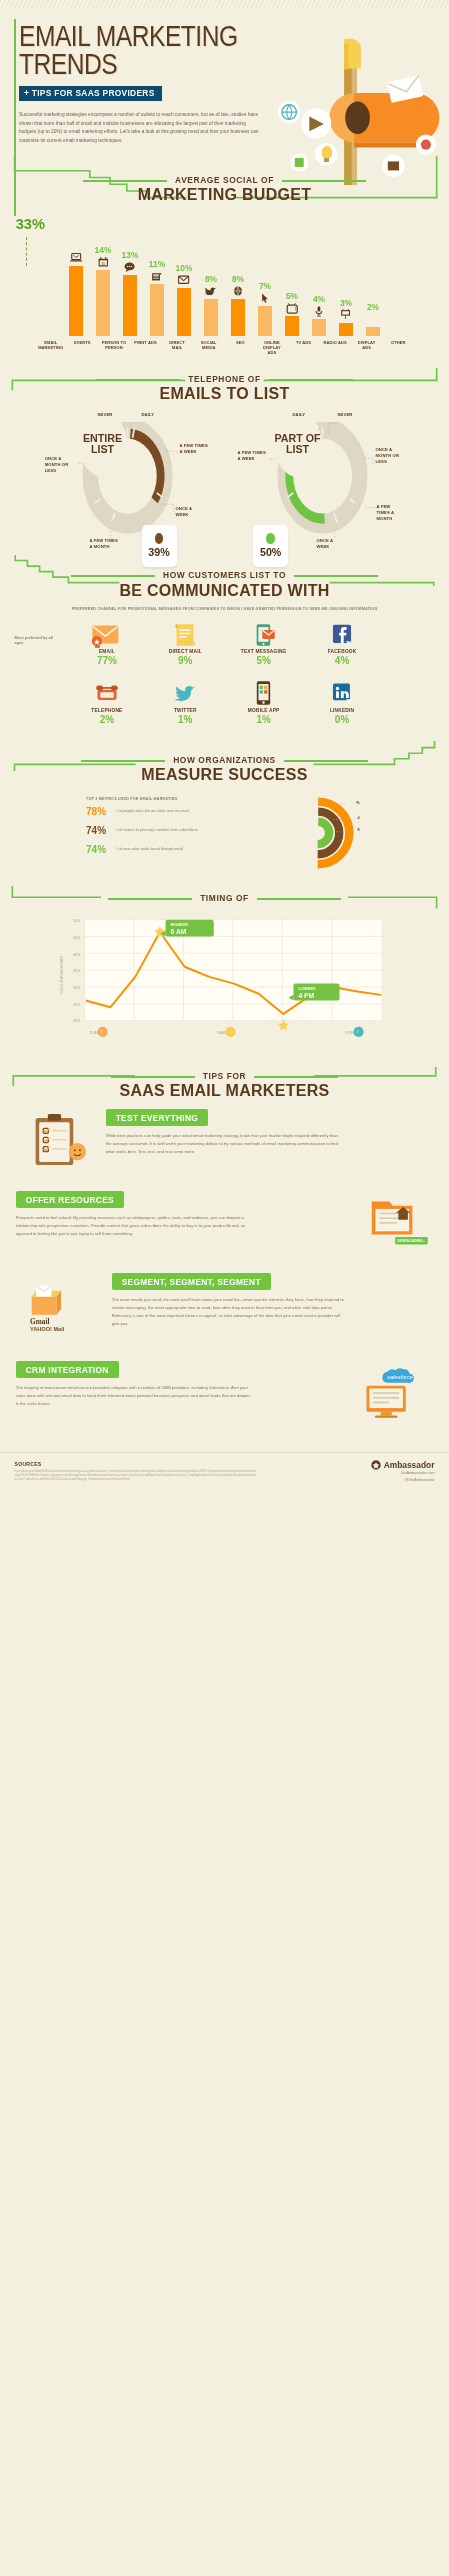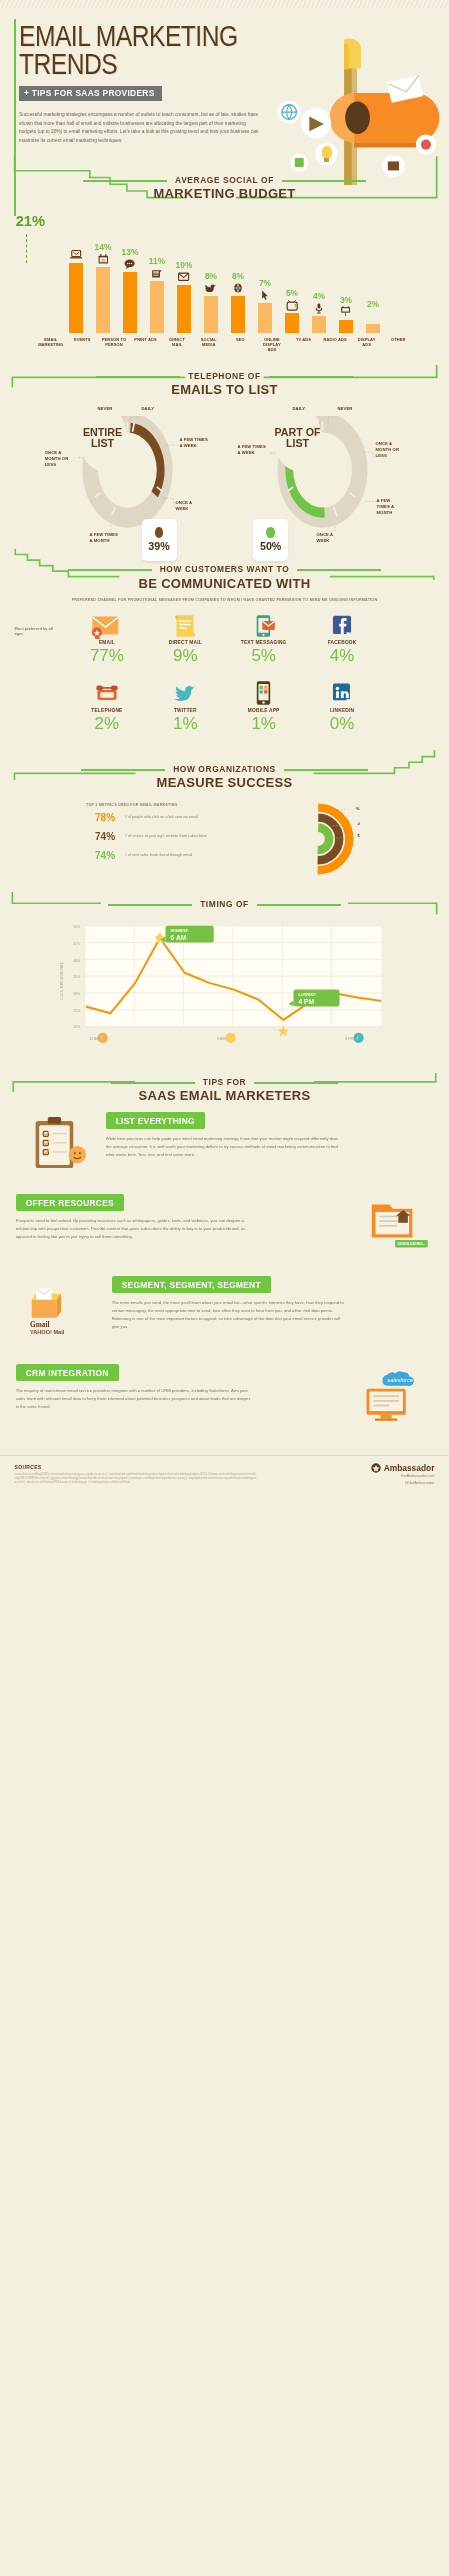--- a/index.html
+++ b/index.html
@@ -13,36 +13,36 @@
     background:repeating-linear-gradient(115deg,#efe9d4 0 1.7px,#f7f3e6 1.7px 3.9px); }
 
   
   .header { position:relative; padding:14.6px 0 0 0; }
   .hdr-inner { padding-left:19px; position:relative; }
   .green-rail { position:absolute; left:13.5px; top:11.2px; width:2.2px; height:197px; background:#6fc44a; }
   h1.title { font-size:30px; line-height:.92; letter-spacing:-0.6px;
     font-weight:400; color:#5a3a1d; text-shadow:1.1px 1.1px 0 #e6dfc8;
     font-family:"Liberation Sans Narrow","Liberation Sans",sans-serif;
     transform:scaleX(.82); transform-origin:left center; white-space:nowrap; }
-  .subtitle-bar { display:inline-block; background:#737373; color:#fff;
+  .subtitle-bar { display:inline-block; background:#0c4a6e; color:#fff;
     font-size:8.4px; font-weight:bold; letter-spacing:0.3px;
     padding:2.8px 7.3px 2.8px 5px; margin:7.9px 0 0 0; }
   .intro { width:242px; font-size:4.8px; line-height:1.85; color:#6b6356;
     margin:9.6px 0 0 0; }
   .hero { position:absolute; right:4.5px; top:14.6px; width:185px; height:169px; }
 
   
   .sec-head { text-align:center; position:relative; margin:0 auto; }
   .sec-kicker { font-size:8.4px; letter-spacing:0.6px; color:#5a3a1d; font-weight:bold;
     display:inline-block; position:relative; padding:0 7.9px;
     font-family:"Liberation Sans Narrow","Liberation Sans",sans-serif; }
   .sec-kicker:before,.sec-kicker:after { content:""; position:absolute; top:50%;
     width:84px; height:1.7px; background:#6fc44a; }
   .sec-kicker:before { right:100%; } .sec-kicker:after { left:100%; }
-  .sec-main { font-size:13px; letter-spacing:0.3px; font-weight:bold; color:#5a3a1d;
+  .sec-main { font-size:16px; letter-spacing:0.3px; font-weight:bold; color:#5a3a1d;
     font-family:"Liberation Sans Narrow","Liberation Sans",sans-serif; margin-top:1.1px; }
 
   
   .barsec { position:relative; padding:10px 0 3.4px; }
   .bars { display:flex; align-items:flex-end; justify-content:center;
     gap:1px; height:124px; padding:0 12.4px; }
   .barcol { width:26px; display:flex; flex-direction:column; align-items:center;
     justify-content:flex-end; height:100%; }
   .barval { font-size:8.4px; font-weight:bold; color:#76c043; margin-bottom:1.7px;
     font-family:"Liberation Sans Narrow","Liberation Sans",sans-serif; }
@@ -78,33 +78,33 @@
   
   .commsec { padding:9px 0 5.6px; }
   .comm-note { text-align:center; font-size:3.7px; line-height:1.7; color:#8b8170;
     letter-spacing:0.2px; margin-top:6.7px; font-weight:bold; }
   .commgrid { display:flex; justify-content:center; gap:12.4px; margin-top:7.9px;
     flex-wrap:wrap; width:348px; margin-left:auto; margin-right:auto; }
   .commitem { width:66px; text-align:center; }
   .commicon { height:29px; display:flex; align-items:center; justify-content:center;
     font-size:19px; }
   .commlabel { font-size:4.8px; font-weight:bold; letter-spacing:0.2px; color:#5a3a1d; }
-  .commpct { font-size:17px; font-weight:normal; color:#76c043; margin-top:1.1px;
+  .commpct { font-size:10px; font-weight:bold; color:#76c043; margin-top:1.1px;
     font-family:"Liberation Sans Narrow","Liberation Sans",sans-serif; }
   .mostpref { position:absolute; left:14.6px; font-size:3.9px; color:#8b8170;
     line-height:1.4; font-weight:bold; width:42px; }
 
   
   .meassec { padding:10px 0 5.6px; position:relative; }
   .metrics { display:flex; justify-content:center; gap:7.9px; margin-top:13.5px;
     align-items:flex-start; }
   .mlist { width:185px; }
   .mtop { font-size:3.7px; font-weight:bold; color:#8b8170; letter-spacing:0.2px;
     margin-bottom:4.5px; }
-  .mrow { display:flex; align-items:flex-start; gap:3px; margin-bottom:7.9px;margin-left:9px; }
+  .mrow { display:flex; align-items:flex-start; gap:3px; margin-bottom:7.9px; }
   .mpct { font-size:10px; font-weight:bold; width:27px;
     font-family:"Liberation Sans Narrow","Liberation Sans",sans-serif; }
   .mtext { font-size:3.7px; line-height:1.6; color:#8b8170; padding-top:2.8px; flex:1; }
   .arcbox { position:relative; width:84px; height:73px; }
   .arcleg { position:absolute; right:3.4px; font-size:3.9px; font-weight:bold; color:#5a3a1d;}
 
   
   .timesec { padding:10px 0 6.7px; }
   .chartbox { width:348px; margin:12.4px auto 0; }
 
@@ -179,21 +179,21 @@
     <svg width="449" height="52" style="display:block" viewBox="0 0 800 92">
       <path class="conn" d="M26 0 L26 26 L160 26 L160 38 L196 38 L196 50 L226 50 L226 62 L262 62 L262 74 L332 74"></path>
       <path class="conn" d="M420 74 L778 74 L778 0"></path>
     </svg>
     <div class="sec-head" style="margin-top:-33px;">
       <div class="sec-kicker">AVERAGE SOCIAL OF</div>
       <div class="sec-main">MARKETING BUDGET</div>
     </div>
 
     <div style="position:relative; margin-top:7.9px;">
-      <div class="big15">21%</div>
+      <div class="big15">33%</div>
       <div class="dashline"></div>
 
       <div class="bars">
         <div class="barcol">
           <div class="barval" style="visibility:hidden">15%</div>
           <div class="baricon">
             <svg width="12.4" height="10" viewBox="0 0 22 18">
                 <rect x="3" y="1" width="16" height="11" rx="1.5" fill="none" stroke="#5a3a1d" stroke-width="2"></rect>
                 <path d="M6 4 l5 4 5 -4" stroke="#5a3a1d" stroke-width="1.6" fill="none"></path>
                 <rect x="0" y="13" width="22" height="2.5" rx="1" fill="#5a3a1d"></rect>
@@ -435,21 +435,21 @@
       </div>
     </div>
   </div>
 
   <div class="commsec">
     <svg width="449" height="31" style="display:block" viewBox="0 0 800 56">
       <path class="conn" d="M22 0 L22 10 L44 10 L44 20 L66 20 L66 30 L90 30 L90 40 L118 40 L118 50 L210 50"></path>
       <path class="conn" d="M590 50 L778 50 L778 56"></path>
     </svg>
     <div class="sec-head" style="margin-top:-15.7px;">
-      <div class="sec-kicker">HOW CUSTOMERS WANT TO</div>
+      <div class="sec-kicker">HOW CUSTOMERS LIST TO</div>
       <div class="sec-main">BE COMMUNICATED WITH</div>
     </div>
     <div class="comm-note">PREFERRED CHANNEL FOR PROMOTIONAL MESSAGES FROM COMPANIES TO WHOM I HAVE GRANTED PERMISSION TO SEND ME ONGOING INFORMATION</div>
 
     <div style="position:relative;">
       <div class="mostpref" style="top:14.6px;">Most preferred by all ages</div>
       <div class="commgrid">
 
         <div class="commitem">
           <div class="commicon">
@@ -700,21 +700,21 @@
             <path d="M39 73 l3 3 6 -7"></path>
         </g>
         <rect x="55" y="35" width="28" height="3" fill="#ded6c0"></rect>
         <rect x="55" y="53" width="28" height="3" fill="#ded6c0"></rect>
         <rect x="55" y="71" width="28" height="3" fill="#ded6c0"></rect>
         <circle cx="104" cy="78" r="17" fill="#f9a94e"></circle>
         <circle cx="99" cy="75" r="2" fill="#7a4a22"></circle>
           <circle cx="109" cy="75" r="2" fill="#7a4a22"></circle>
         <path d="M97 83 q7 6 14 0" stroke="#7a4a22" stroke-width="2" fill="none"></path>
       </svg>
-      <div class="tipbar">LIST EVERYTHING</div>
+      <div class="tipbar">TEST EVERYTHING</div>
       <div class="tipbody">While best practices can help guide your initial email marketing strategy, know that your market might respond differently than the average consumer. It is well worth your marketing dollars to try various methods of email marketing communication to find what works best. Test, test, and test some more.</div>
     </div>
 
     <div class="tipblock" style="padding-right:96px; min-height:73px;">
       <svg class="tipart" style="right:0px;" viewBox="0 0 150 120">
         <path d="M22 16 h38 l7 9 h42 v62 h-87z" fill="#f78b24"></path>
         <rect x="30" y="32" width="72" height="48" fill="#f7f2e2"></rect>
         <rect x="38" y="40" width="56" height="3.5" fill="#d6ccb2"></rect>
         <rect x="38" y="50" width="56" height="3.5" fill="#d6ccb2"></rect>
         <rect x="38" y="60" width="38" height="3.5" fill="#d6ccb2"></rect>

